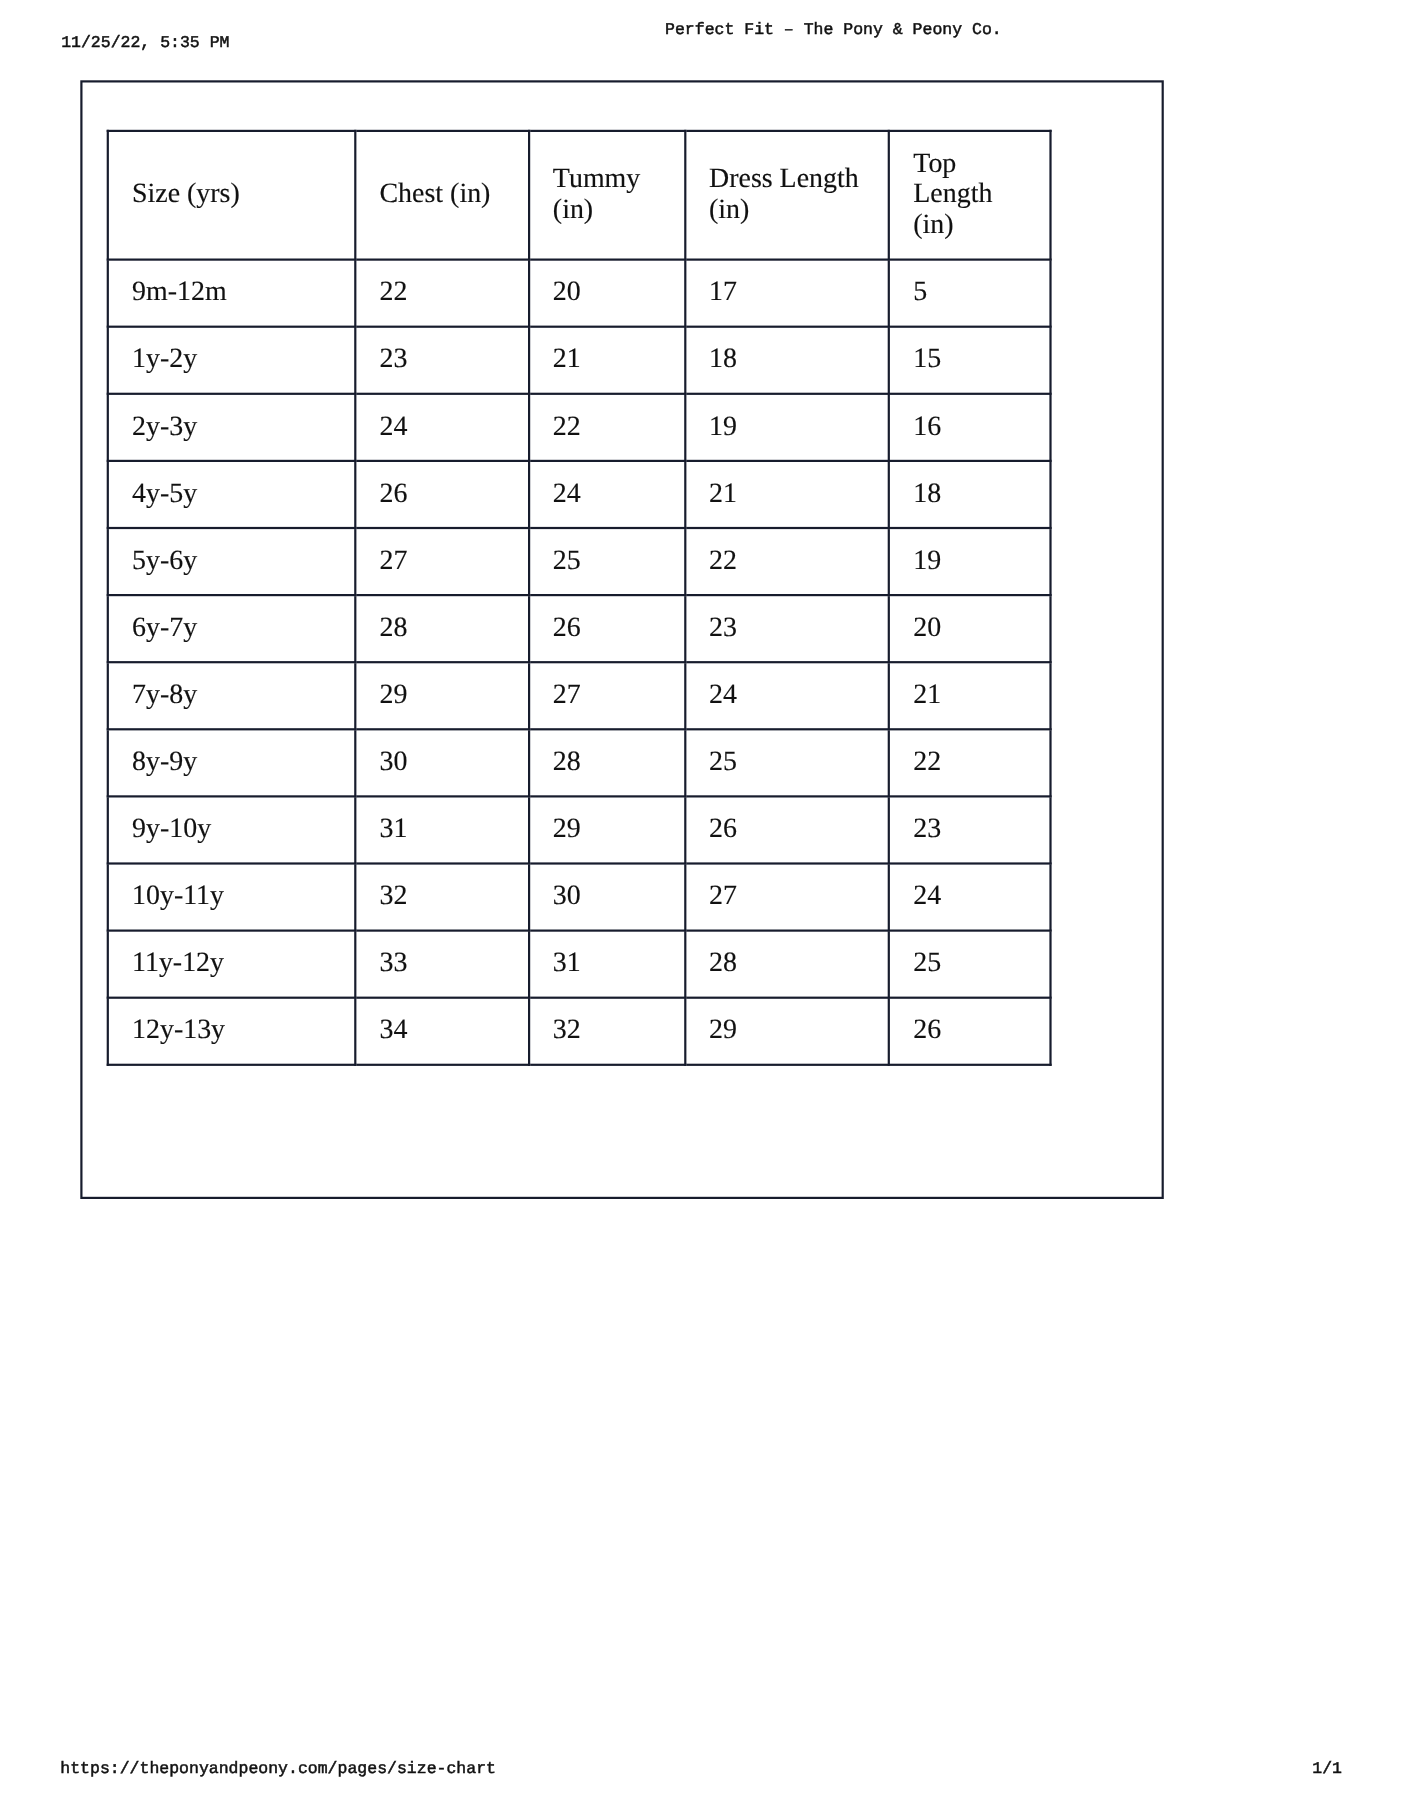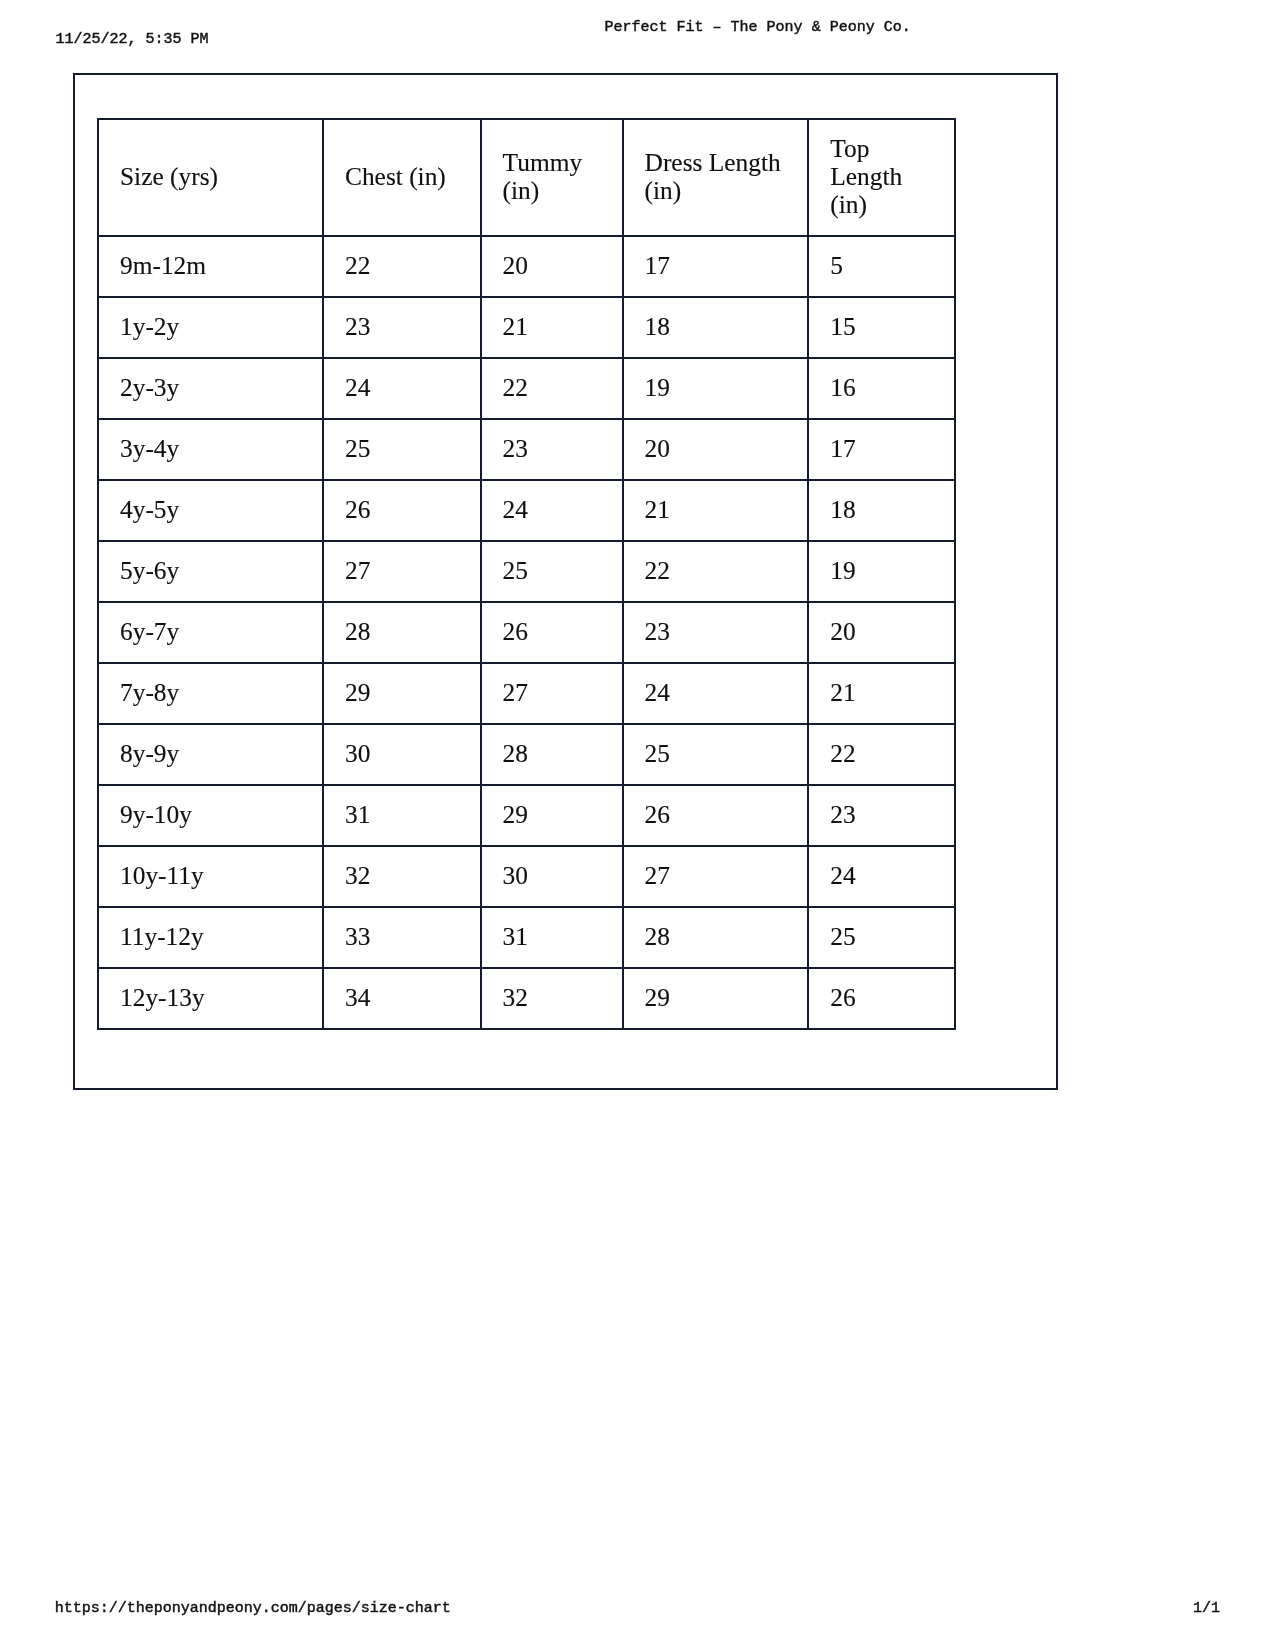--- a/index.html
+++ b/index.html
@@ -101,27 +101,20 @@
         <td class="c4">15</td>
       </tr>
       <tr class="body">
         <td class="c0">2y-3y</td>
         <td class="c1">24</td>
         <td class="c2">22</td>
         <td class="c3">19</td>
         <td class="c4">16</td>
       </tr>
       <tr class="body">
-        <td class="c0">3y-4y</td>
-        <td class="c1">25</td>
-        <td class="c2">23</td>
-        <td class="c3">20</td>
-        <td class="c4">17</td>
-      </tr>
-      <tr class="body">
         <td class="c0">4y-5y</td>
         <td class="c1">26</td>
         <td class="c2">24</td>
         <td class="c3">21</td>
         <td class="c4">18</td>
       </tr>
       <tr class="body">
         <td class="c0">5y-6y</td>
         <td class="c1">27</td>
         <td class="c2">25</td>

